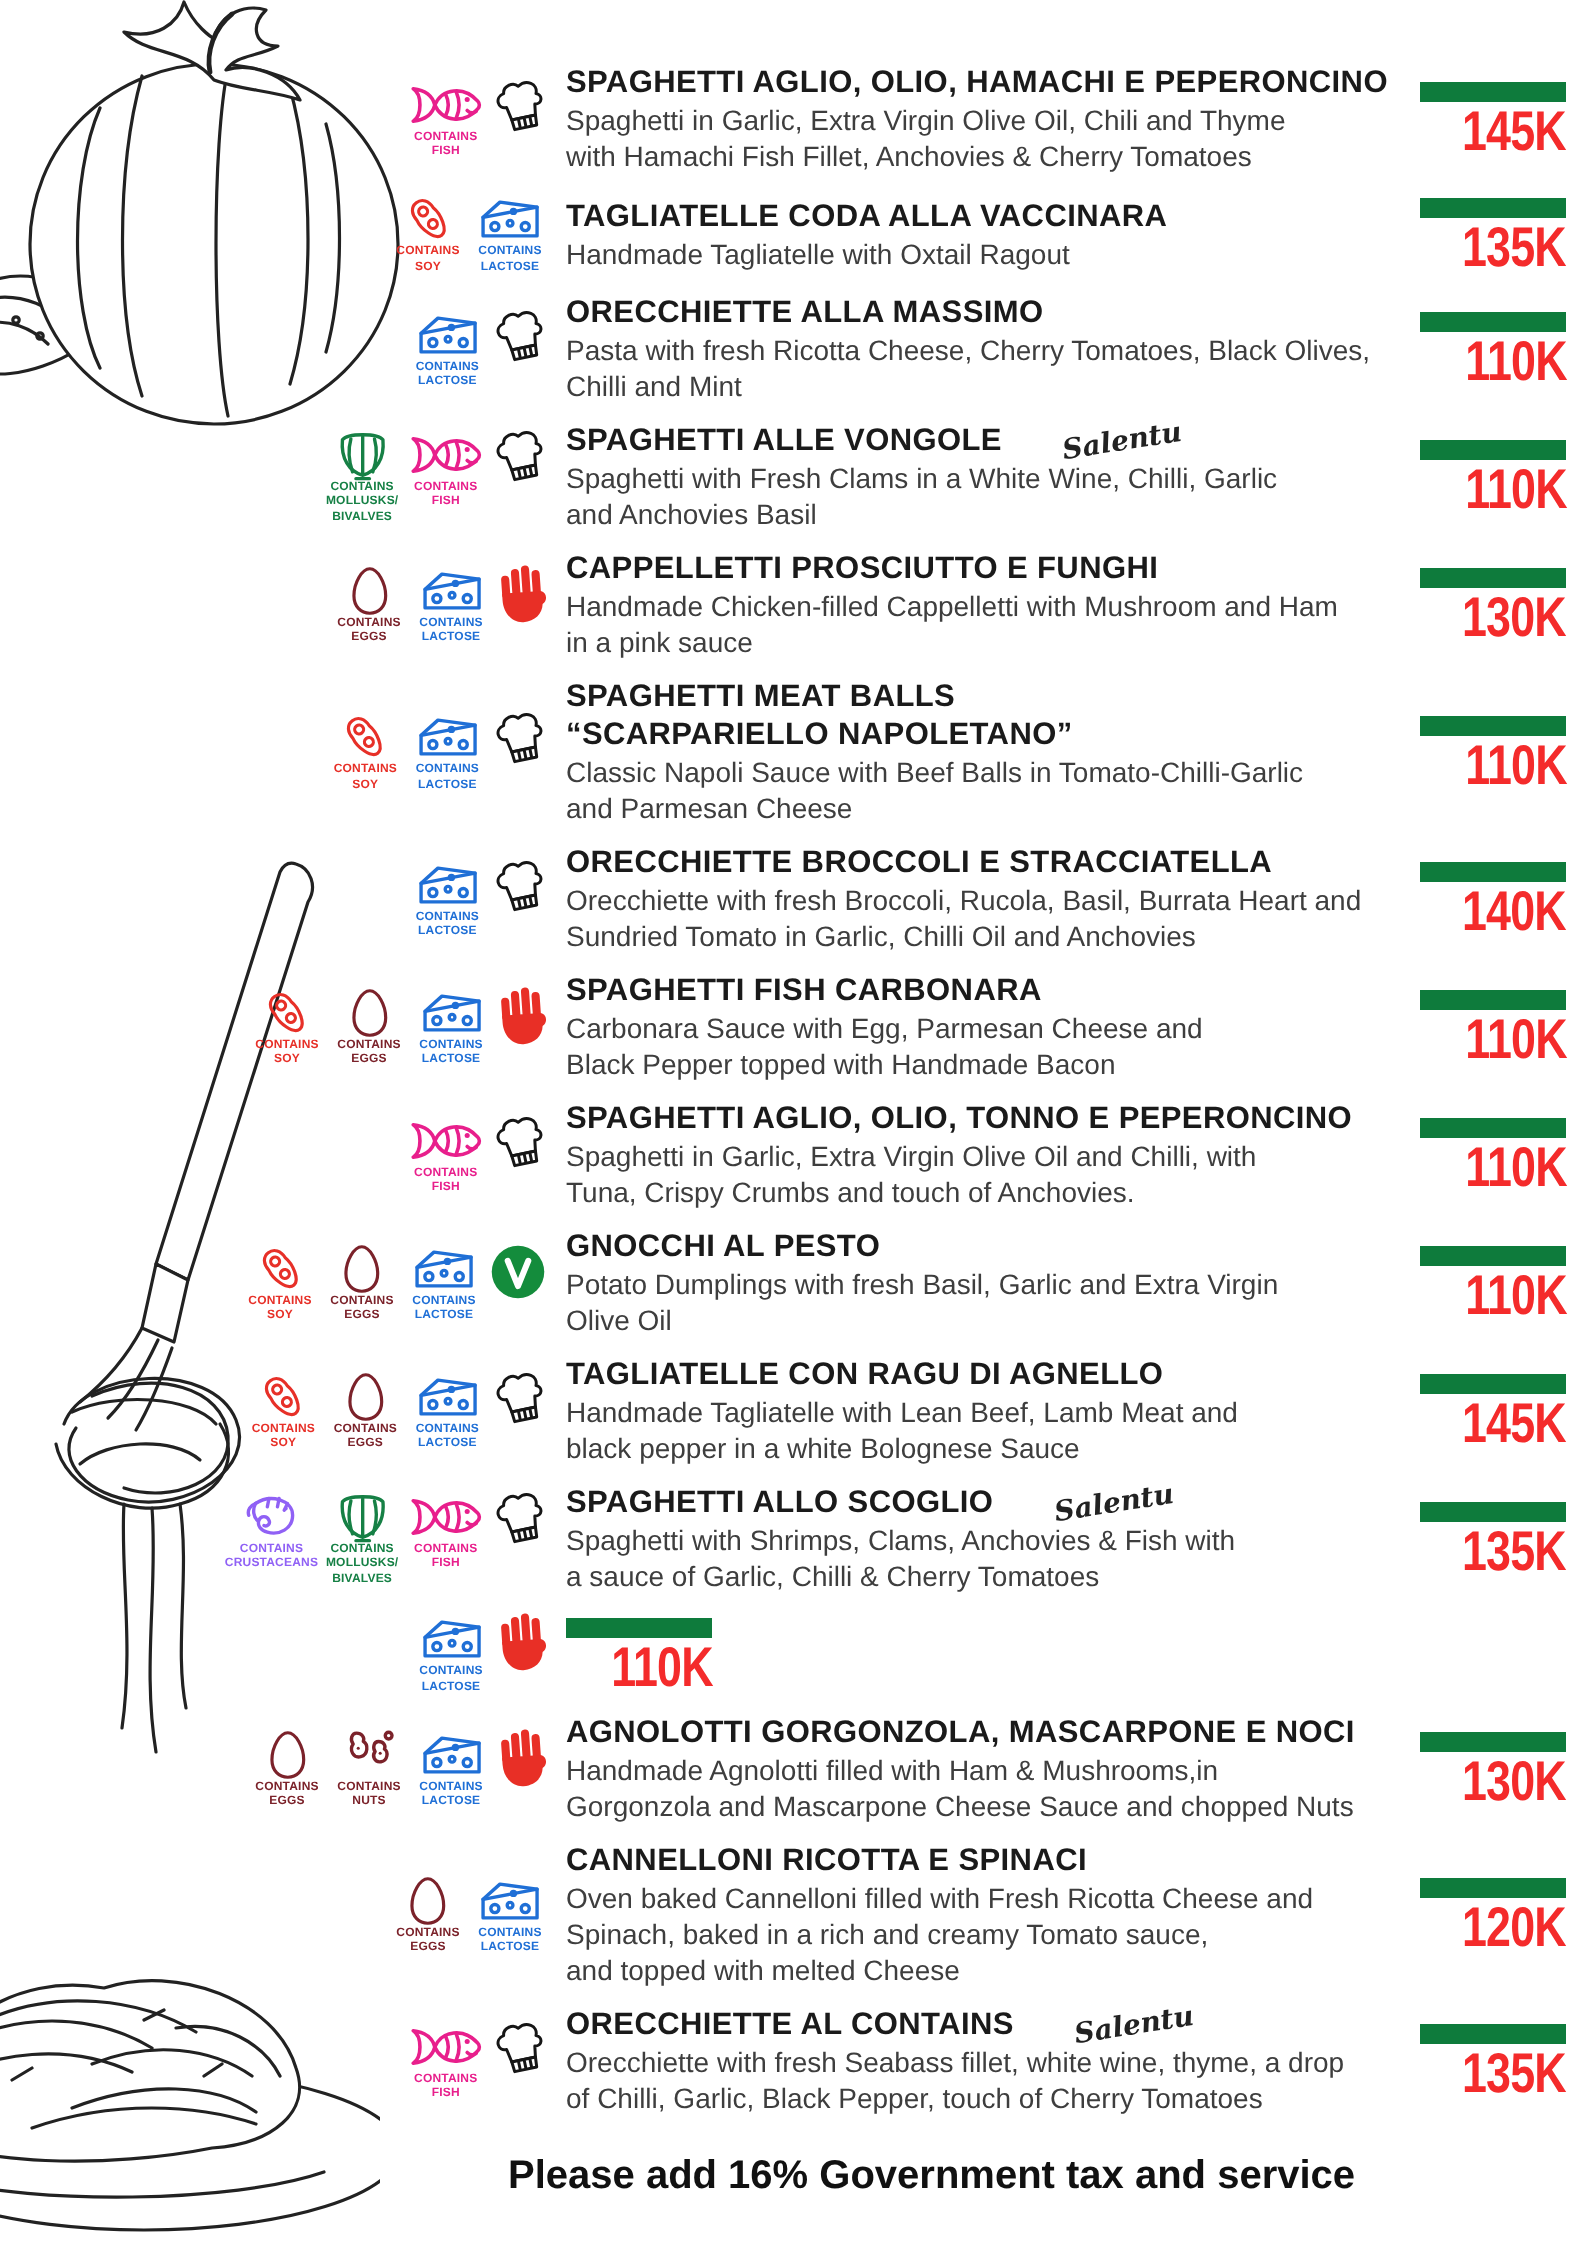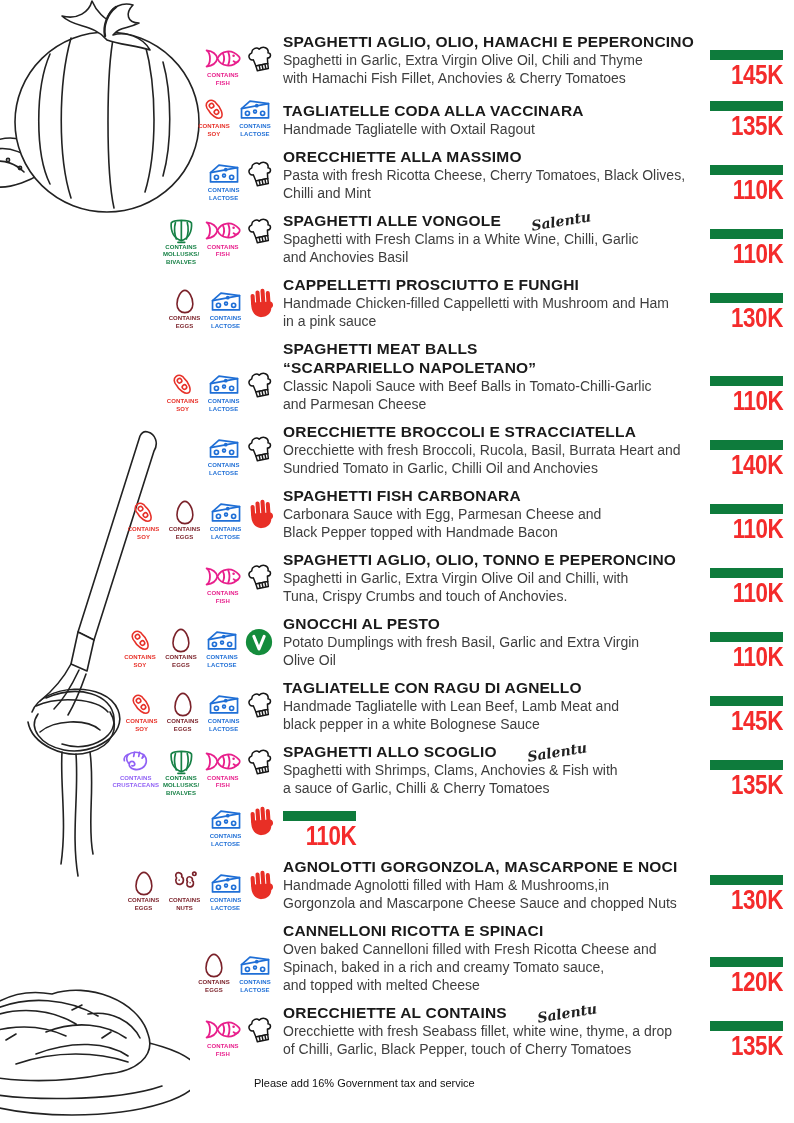--- a/index.html
+++ b/index.html
@@ -15,38 +15,38 @@
 
   
   .v-word{position:absolute;left:206px;width:64px;display:flex;flex-direction:column}
   #word1{top:212px}
   #word2{top:578px}
   .v-letter{height:61px;line-height:59px;text-align:center;font-size:58px;font-weight:bold;
     color:var(--letters,#ef2e2e);transform:scaleX(.82)}
 
   
   .items{position:absolute;left:0;top:32px;width:794px;display:flex;flex-direction:column;gap:9px}
-  .item{display:flex;align-items:flex-end}
+  .item{display:flex;align-items:center}
   .icons{width:281px;flex-shrink:0;display:flex;justify-content:flex-end;align-items:flex-start;gap:3px;padding-right:7px}
   .al-icon{display:flex;flex-direction:column;align-items:center;min-width:38px;max-width:56px}
   .al-icon svg{height:27px;display:block}
   .al-label{font-size:6px;font-weight:bold;text-align:center;white-space:pre-line;line-height:1.25;letter-spacing:.1px;color:currentColor}
   .badge-icon{margin-top:0}
   .badge-icon svg{height:30px;display:block}
   .text{flex:1;min-width:0;padding-left:2px;overflow:visible}
   .trow{display:flex;align-items:baseline}
   .title{font-size:15.5px;font-weight:bold;color:#1a1a1a;letter-spacing:.2px;line-height:19px;white-space:pre}
   .salentu{font-family:"DejaVu Serif",serif;font-style:italic;font-weight:bold;font-size:14px;color:#222;
     transform:rotate(-9deg);margin-left:30px;display:inline-block}
   .desc{font-size:14px;color:#3e3e3e;line-height:18px;white-space:pre}
   .pricecol{width:86px;flex-shrink:0;display:flex;flex-direction:column;align-items:flex-end;padding-right:11px}
   .bar{width:73px;height:10px;background:var(--bar,#0e7b3c);margin-bottom:2px}
   .price{font-size:28px;font-weight:bold;color:var(--price,#f42b2b);line-height:25px;transform:scaleX(.8);transform-origin:100% 50%;letter-spacing:-.5px}
 
-  .footer{position:absolute;left:254px;top:1077px;font-size:11px;font-weight:normal;color:#111}
+  .footer{position:absolute;left:254px;top:1077px;font-size:20px;font-weight:bold;color:#111}
   .line-art{fill:none;stroke:#222;stroke-width:1.6;stroke-linecap:round;stroke-linejoin:round}
 </style>
 </head>
 <body>
 
 <div class="page">
 
   <svg id="tomato" class="sketch" viewBox="0 0 208 246">
     <g class="line-art">
       <path d="M-2 150 C20 140 46 150 60 170 C42 190 12 198 -2 194 Z" fill="#fff"></path>

